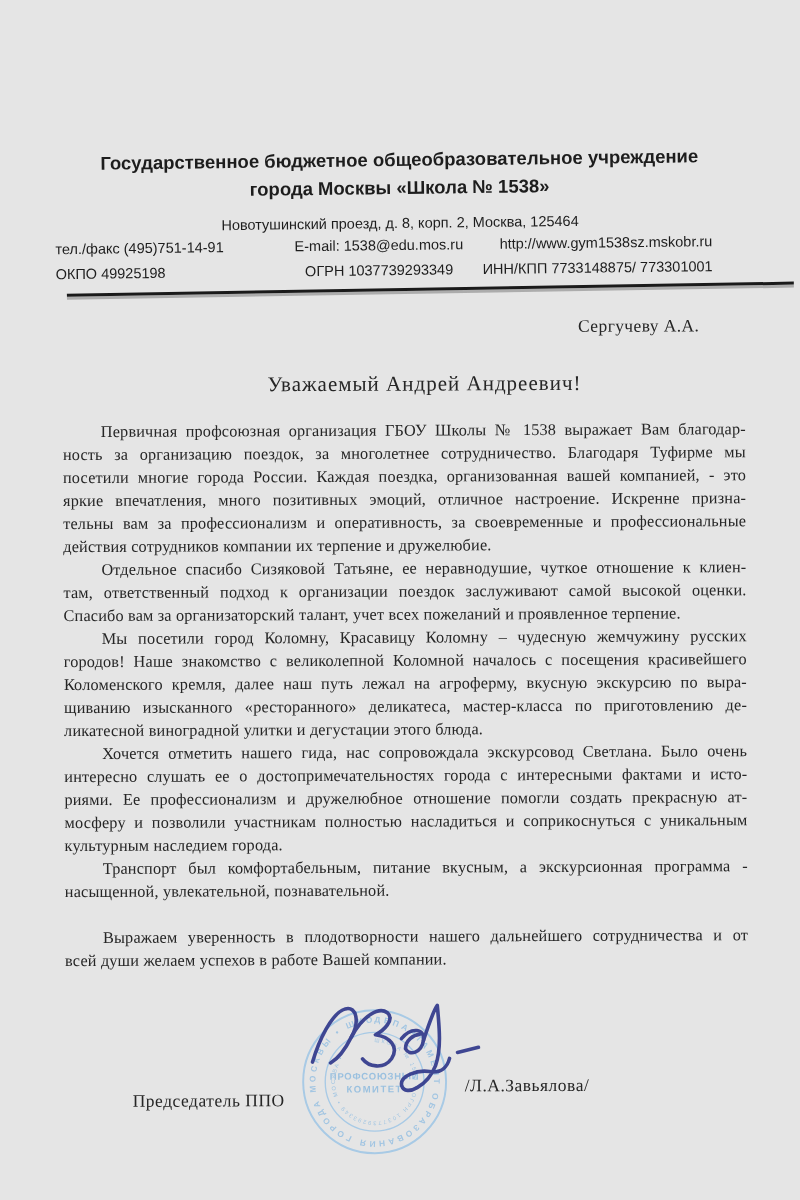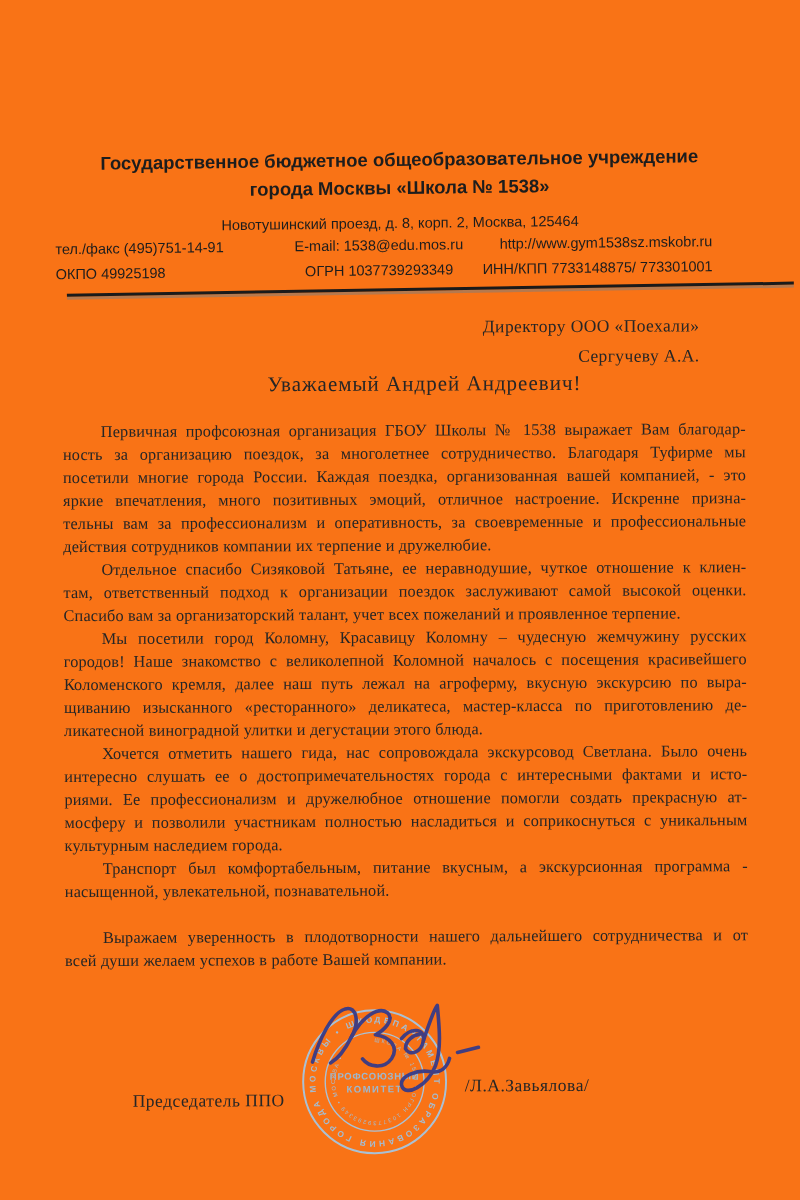--- a/index.html
+++ b/index.html
@@ -1,21 +1,21 @@
 <!DOCTYPE html>
 <html lang="ru"><head>
 <meta charset="utf-8">
 <style>
   html,body{margin:0;padding:0;}
   body{background:#ffffff;}
   .page{
     position:relative;
     width:800px;height:1200px;
     margin:0 auto;
-    background:#f97316;
+    background:#e5e5e5;
     overflow:hidden;
     font-family:"Liberation Serif", serif;
     color:#262626;
   }
   
   .letterhead{
     position:absolute;top:146px;left:0;width:800px;
     transform:rotate(-0.7deg);transform-origin:50% 50%;
     font-family:"Liberation Sans", sans-serif;
     color:#1d1d1d;
@@ -112,21 +112,20 @@
       <div class="contact-col c-left">ОКПО 49925198</div>
       <div class="contact-col c-center">ОГРН 1037739293349</div>
       <div class="contact-col c-right">ИНН/КПП 7733148875/ 773301001</div>
     </div>
     <div class="head-rule"></div>
   </div>
 
   <div class="letter">
 
     <div class="recipient">
-      <div>Директору ООО «Поехали»</div>
       <div>Сергучеву А.А.</div>
     </div>
 
     <div class="salutation">Уважаемый Андрей Андреевич!</div>
 
     <div class="letter-body">
         <div class="para">
           <div class="line first">Первичная профсоюзная организация ГБОУ Школы № 1538 выражает Вам благодар-</div>
           <div class="line">ность за организацию поездок, за многолетнее сотрудничество. Благодаря Туфирме мы</div>
           <div class="line">посетили многие города России. Каждая поездка, организованная вашей компанией, - это</div>

